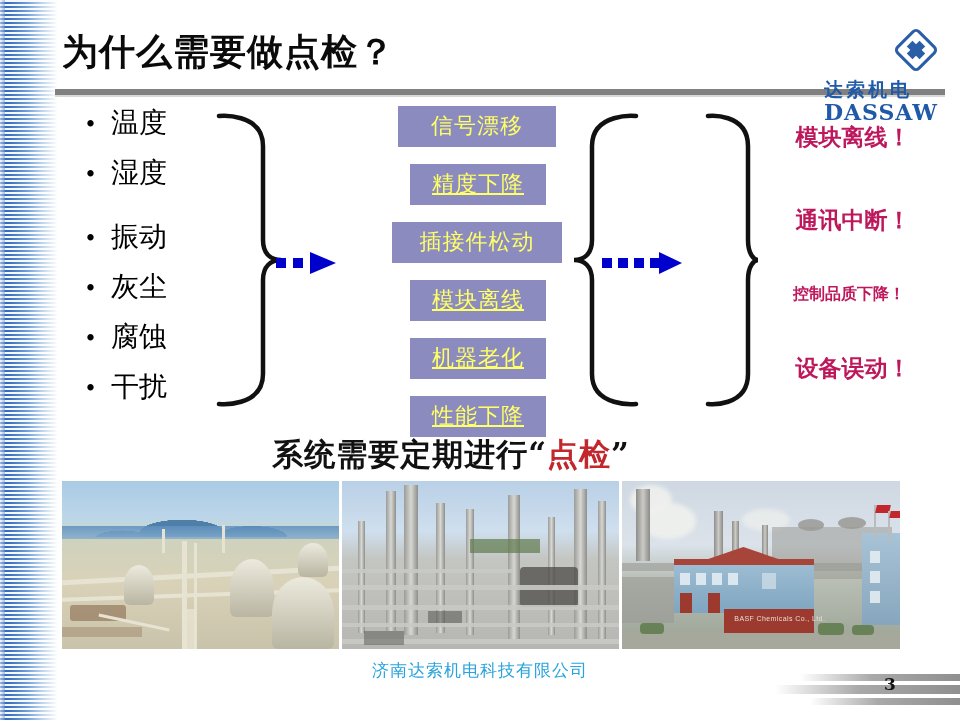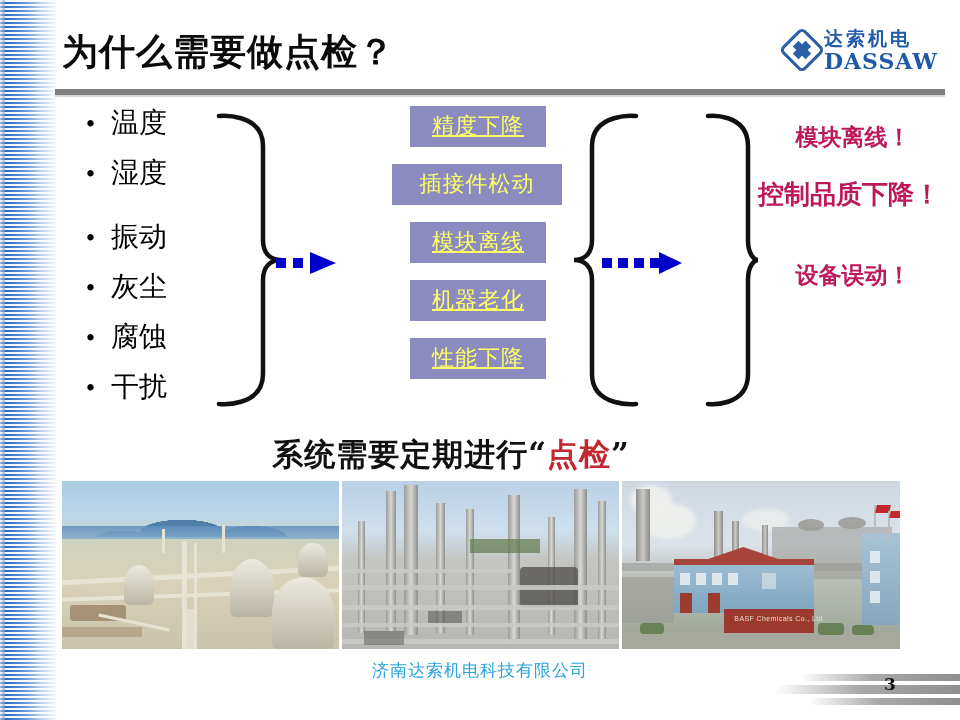--- a/index.html
+++ b/index.html
@@ -37,21 +37,21 @@
   .title-rule{
     position:absolute;left:55px;top:89px;width:890px;height:6px;
     background:#808080;z-index:5;
   }
   .title-rule::after{
     content:"";position:absolute;left:0;top:6px;width:890px;height:2px;
     background:#d8d8d8;
   }
 
   
-  .logo{position:absolute;right:22px;top:28px;display:flex;align-items:flex-end;z-index:6;}
+  .logo{position:absolute;right:22px;top:28px;display:flex;align-items:flex-end;gap:8px;z-index:6;flex-direction:column;}
   .logo-mark{width:44px;height:44px;flex:0 0 auto;}
   .logo-txt{display:flex;flex-direction:column;line-height:1;}
   .logo-cn{
     font-family:"DejaVu Sans","Liberation Sans",sans-serif;
     font-size:19px;font-weight:700;color:#1f5aa8;letter-spacing:3px;
   }
   .logo-en{
     font-family:"DejaVu Serif","Liberation Serif",serif;
     font-size:22px;font-weight:700;color:#1f5aa8;letter-spacing:1px;margin-top:2px;
   }
@@ -90,21 +90,21 @@
 
   
   .results{position:absolute;left:748px;top:118px;width:210px;z-index:6;}
   .res-item{
     font-family:"DejaVu Serif","Liberation Serif",serif;
     font-size:23px;font-weight:700;color:#be185d;
     text-align:center;white-space:nowrap;
   }
   .res-item.r0{margin-top:4px;}
   .res-item.r1{margin-top:52px;}
-  .res-item.r2{margin-top:24px;margin-left:-8px;font-size:26px;}
+  .res-item.r2{margin-top:48px;margin-left:-8px;font-size:16px;}
   .res-item.r3{margin-top:48px;}
 
   
   .arrow{position:absolute;z-index:7;}
 
   
   .conclusion{
     position:absolute;left:0;top:434px;width:902px;text-align:center;z-index:6;
     font-family:"DejaVu Serif","Liberation Serif",serif;
     font-size:31px;font-weight:700;color:#111;letter-spacing:1px;
@@ -257,29 +257,31 @@
     <svg width="82" height="26" viewBox="0 0 82 26">
       <rect x="0" y="8" width="10" height="10" fill="#0000cc"></rect>
       <rect x="16" y="8" width="10" height="10" fill="#0000cc"></rect>
       <rect x="32" y="8" width="10" height="10" fill="#0000cc"></rect>
       <rect x="48" y="8" width="9" height="10" fill="#0000cc"></rect>
       <path d="M57 2 L57 24 L80 13 Z" fill="#0000cc"></path>
     </svg>
   </div>
 
   <div class="effects">
+    <div class="eff-box w-wide">信号漂移</div>
     <div class="eff-box w-mid">精度下降</div>
     <div class="eff-box w-max">插接件松动</div>
     <div class="eff-box w-mid">模块离线</div>
     <div class="eff-box w-mid">机器老化</div>
     <div class="eff-box w-mid">性能下降</div>
   </div>
 
   <div class="results">
     <div class="res-item r0">模块离线！</div>
+    <div class="res-item r1">通讯中断！</div>
     <div class="res-item r2">控制品质下降！</div>
     <div class="res-item r3">设备误动！</div>
   </div>
 
   <div class="conclusion">
     <span>系统需要定期进行</span><span>“</span><span class="hl">点检</span><span>”</span>
   </div>
 
   <div class="photos">
 

